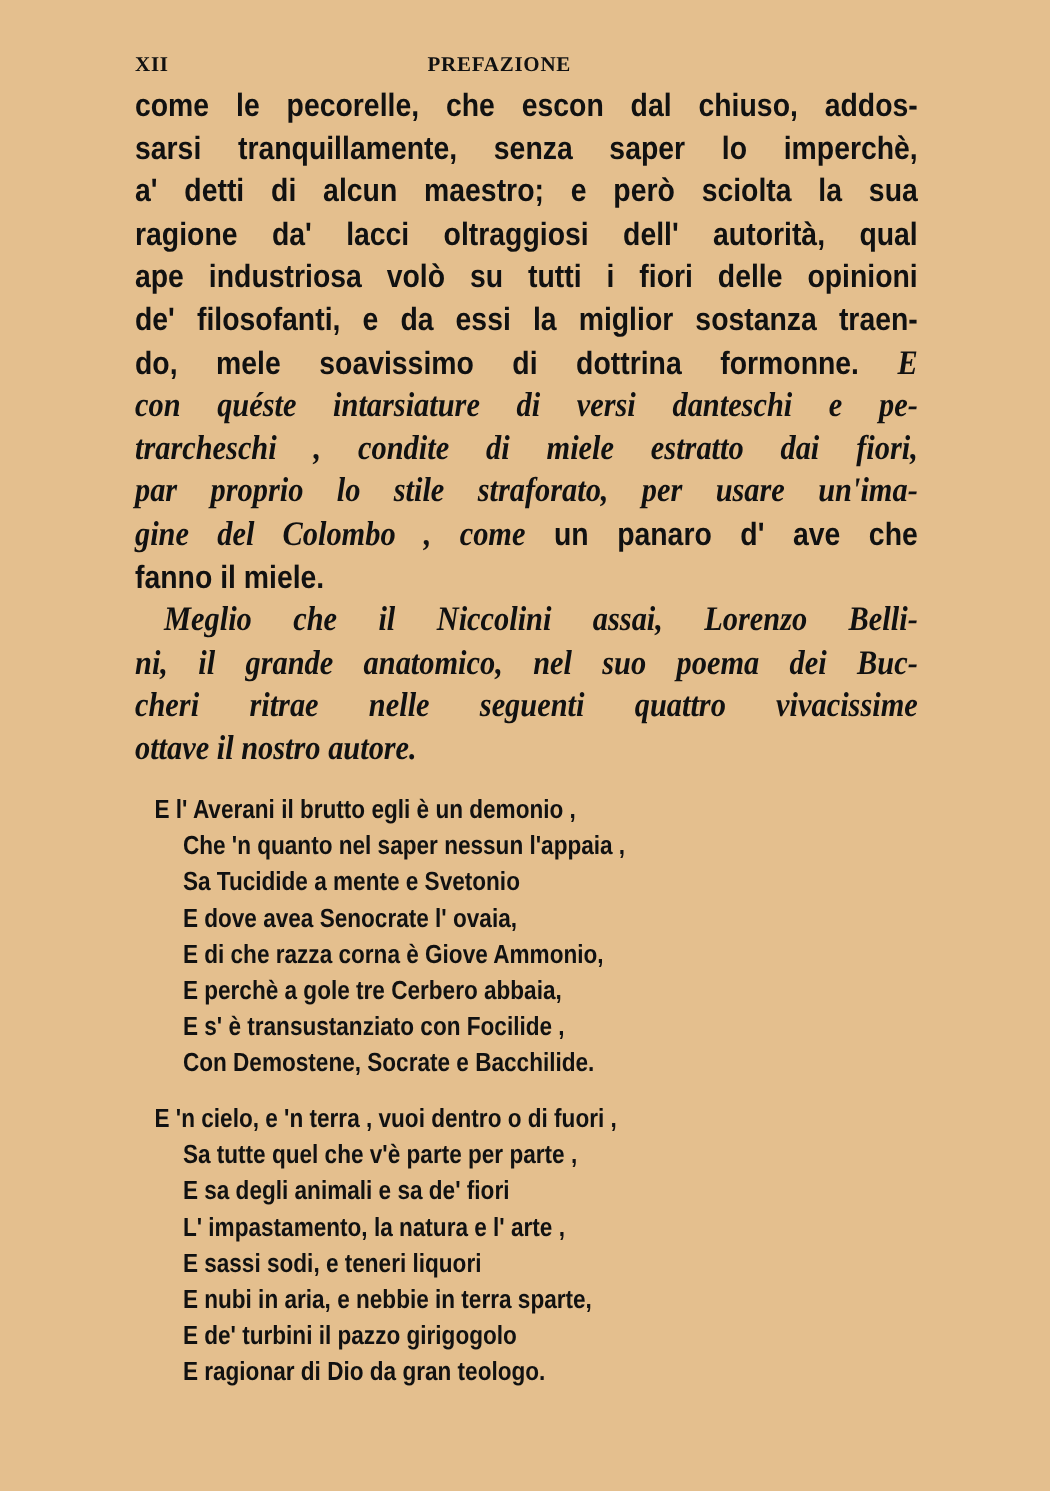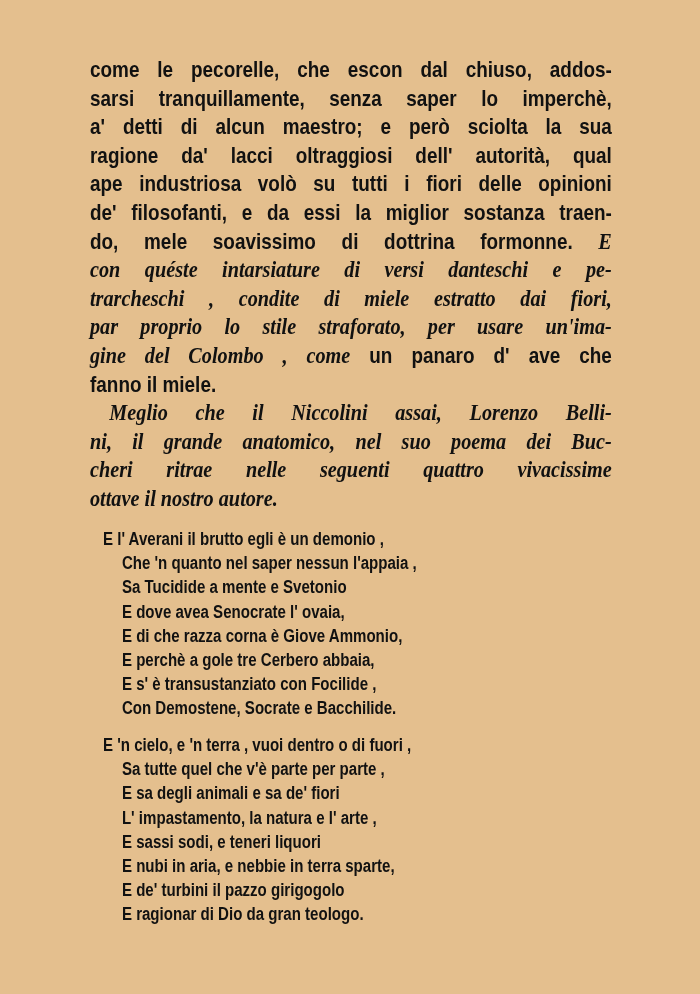--- a/index.html
+++ b/index.html
@@ -35,20 +35,24 @@
   }
   .poem .v { display: block; white-space: nowrap; }
   .poem .v.sub { padding-left: 22px; }
   #stanza1 { top: 527px; }
   #stanza2 { top: 733px; }
 </style>
 </head>
 <body>
 
 <div class="page">
+  <div class="running-head">
+    <span class="folio">XII</span>
+    <span class="head-title">PREFAZIONE</span>
+  </div>
 
   <div class="prose">
     <span class="line"><span>come le pecorelle, che escon dal chiuso, addos-</span></span>
     <span class="line"><span>sarsi tranquillamente, senza saper lo imperchè,</span></span>
     <span class="line"><span>a' detti di alcun  maestro; e però sciolta la sua</span></span>
     <span class="line"><span>ragione  da' lacci  oltraggiosi  dell' autorità, qual</span></span>
     <span class="line"><span>ape industriosa volò su  tutti  i  fiori  delle opinioni</span></span>
     <span class="line"><span>de' filosofanti,  e  da  essi la miglior sostanza traen-</span></span>
     <span class="line"><span>do,  mele  soavissimo  di  dottrina  formonne. </span><span class="it">E</span></span>
     <span class="line it"><span>con quéste intarsiature di versi danteschi e pe-</span></span>

